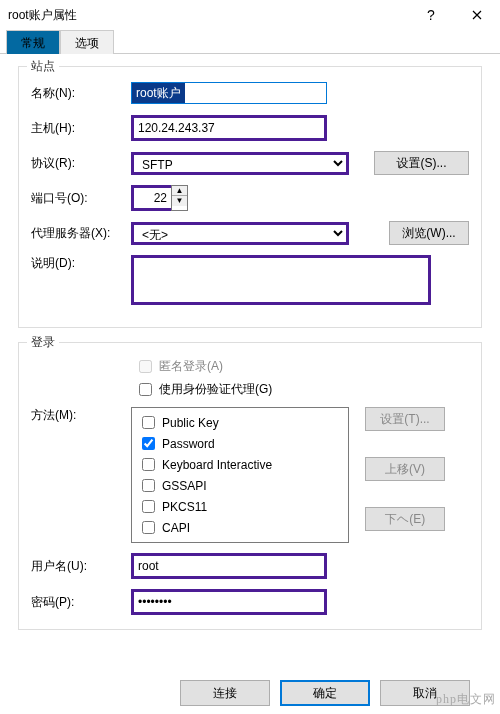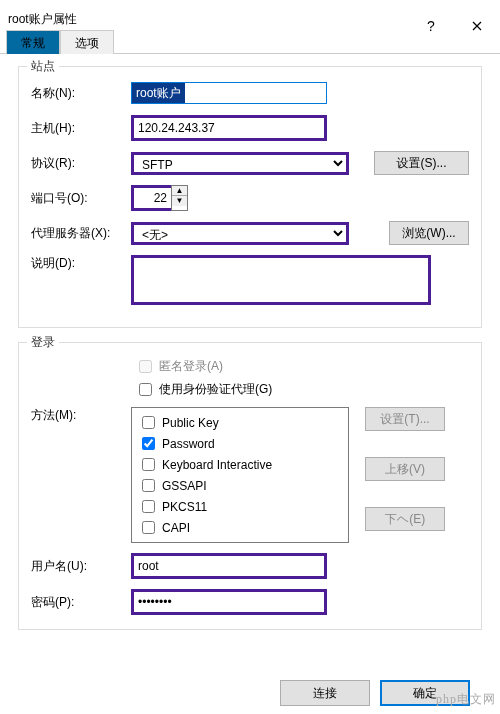--- a/index.html
+++ b/index.html
@@ -1,17 +1,17 @@
 <!DOCTYPE html>
 <html><head>
 <meta charset="utf-8">
 <style>
 * { box-sizing: border-box; font-family: "Microsoft YaHei", "Segoe UI", sans-serif; font-size: 12px; }
 body { margin: 0; padding: 0; background: #fff; width: 500px; height: 714px; overflow: hidden; position: relative; }
-.titlebar { height: 30px; display: flex; padding: 11px 0 0 8px; }
+.titlebar { height: 30px; display: flex; align-items: center; padding: 0 0 0 8px; }
 .titlebar .title { flex: 1; }
 .titlebar .btn { width: 46px; height: 30px; display: flex; align-items: center; justify-content: center; font-size: 14px; }
 .tabs { display: flex; padding-left: 6px; height: 24px; }
 .tab { padding: 4px 14px; border: 1px solid #ccc; border-bottom: none; background: #0369a1; position: relative; z-index: 2; }
 .tab.inactive { background: #f0f0f0; border-top-color:#ccc; z-index:0; }
 .tab.active { border-top: 1px solid #ccc; }
 .tab-line { border-top: 1px solid #ccc; margin-top: -1px; }
 .content { padding: 12px 18px 4px 18px; }
 .group { border: 1px solid #ddd; padding: 14px 12px 12px 12px; position: relative; margin-bottom: 14px; }
 .group-title { position: absolute; top: -9px; left: 8px; background: #fff; padding: 0 4px; color: #333;}
@@ -184,15 +184,16 @@
       <div class="field">
           <input type="text" class="input-wide" value="••••••••" style="">
         </div>
     </div>
   </div>
 </div>
 
 <div class="footer">
   <button class="btn-std">连接</button>
   <button class="btn-std default">确定</button>
+  <button class="btn-std">取消</button>
 </div>
 
 <div class="watermark">php电文网</div>
 
 </body></html>

